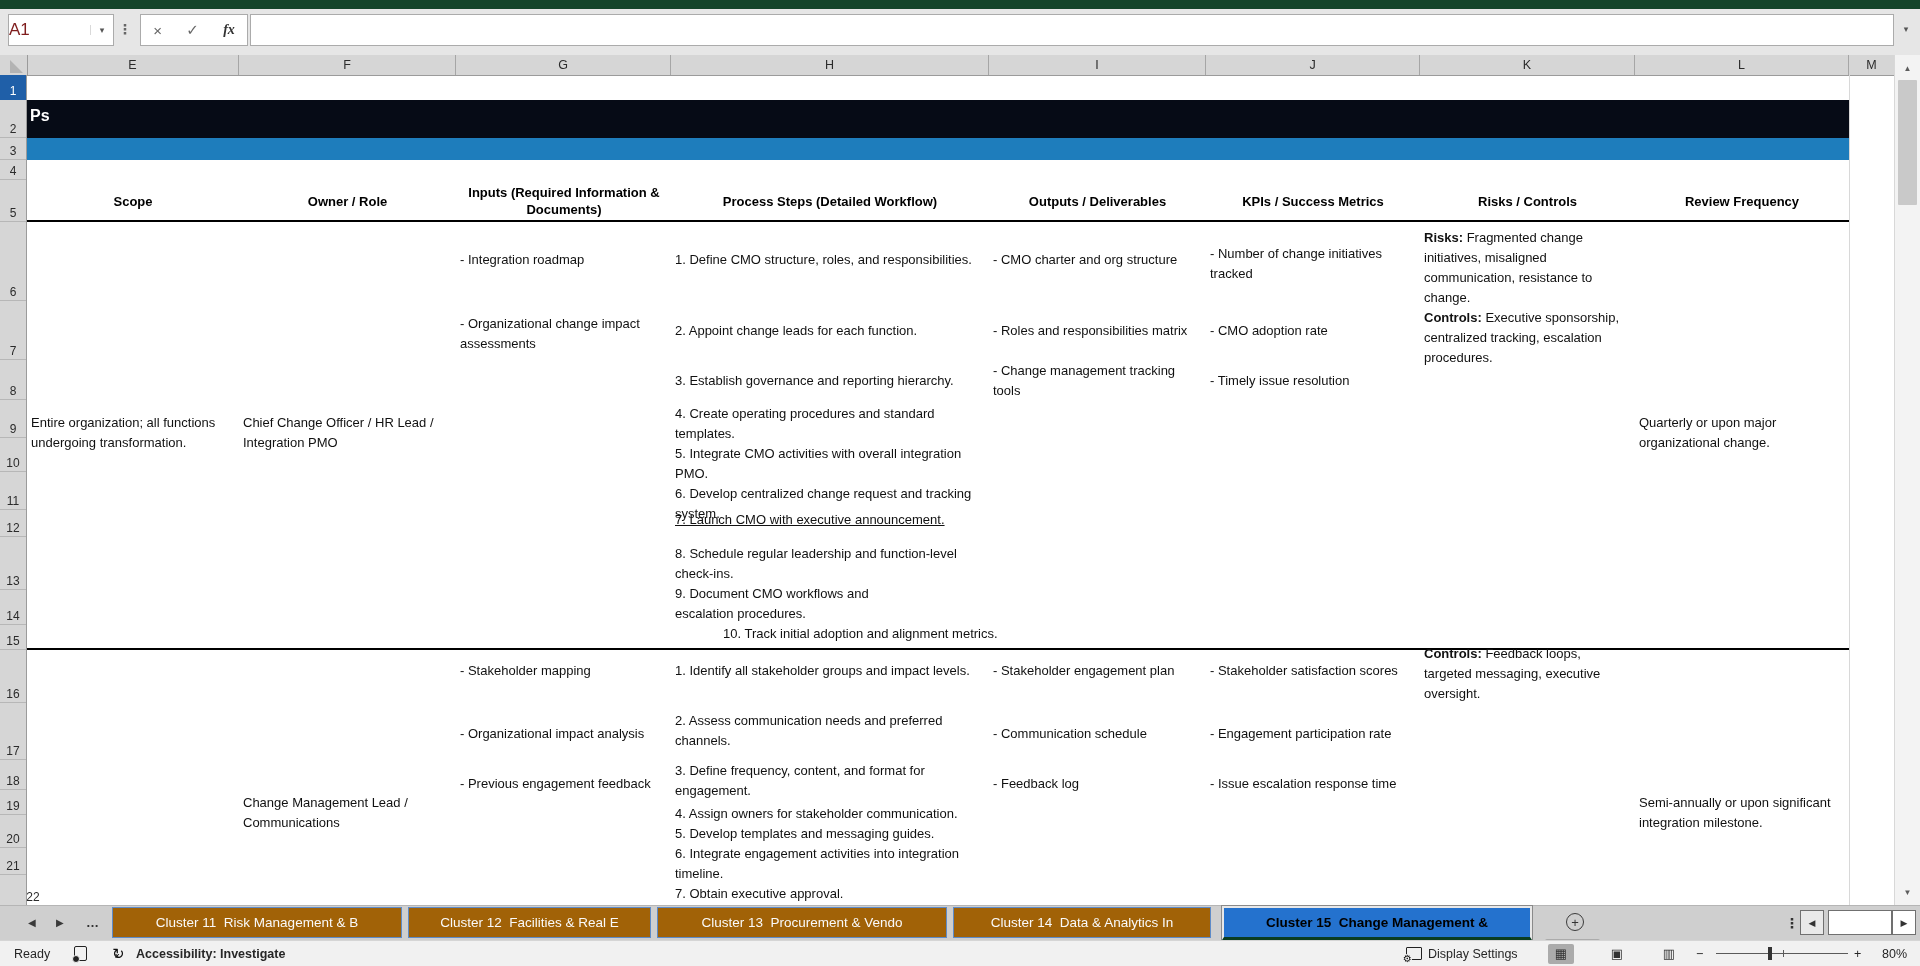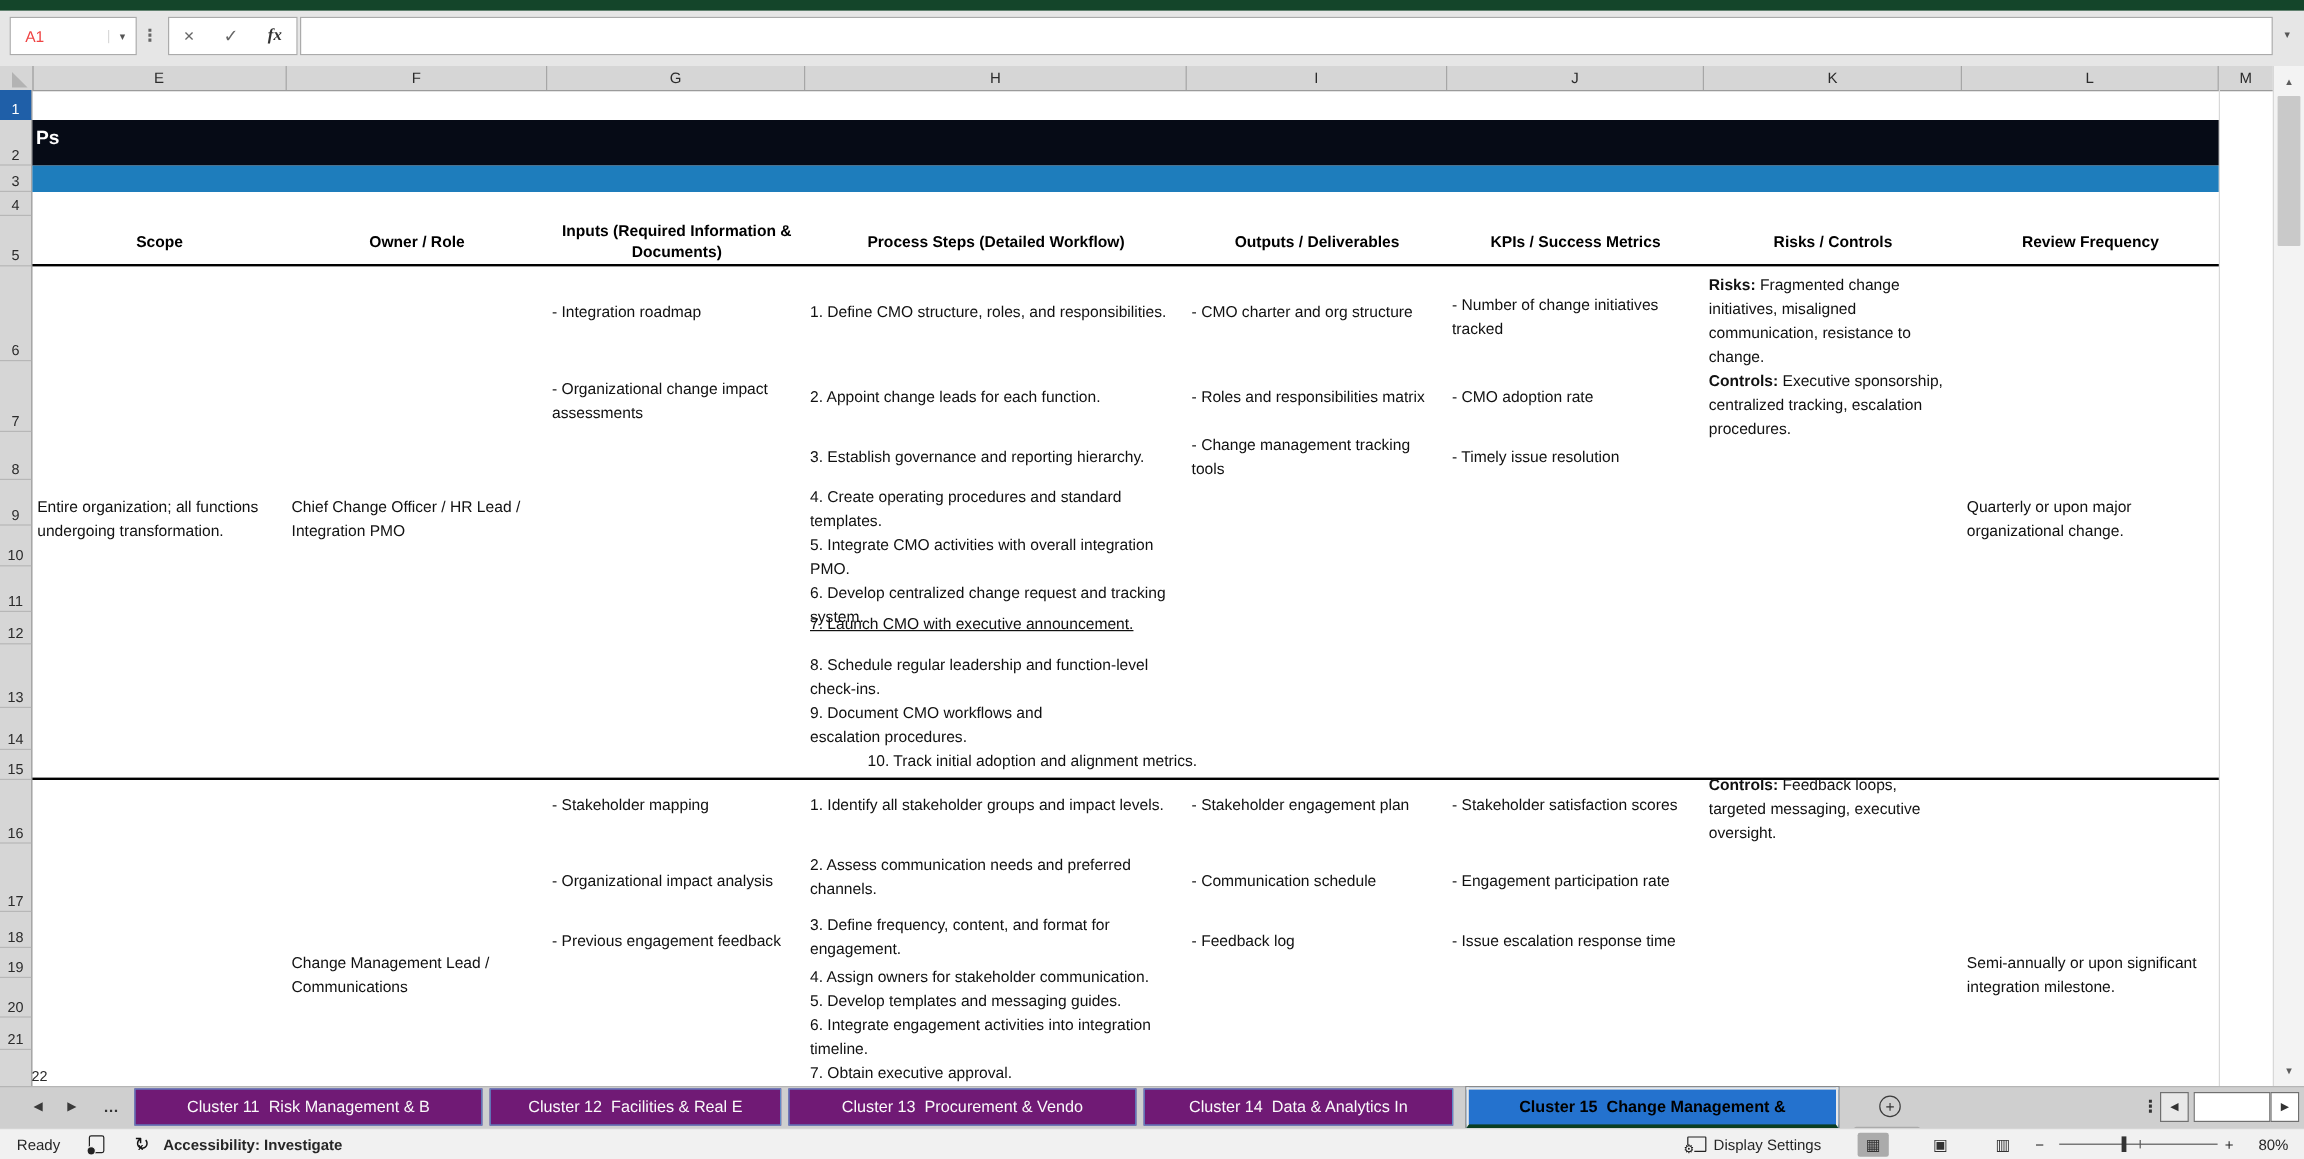--- a/index.html
+++ b/index.html
@@ -5,21 +5,21 @@
   html,body{margin:0;padding:0;background:#BFBFBF;}
   .screen{position:relative;width:1920px;height:966px;background:#FFFFFF;overflow:hidden;
           font-family:"Liberation Sans","DejaVu Sans",sans-serif;color:#111;}
   .abs{position:absolute;}
   
   .titlebar{left:0;top:0;width:1920px;height:9px;background:#14452A;}
   
   .fbar{left:0;top:9px;width:1920px;height:46px;background:#E6E6E6;border-bottom:1px solid #CFCFCF;}
   .namebox{position:absolute;left:8px;top:5px;width:104px;height:30px;background:#fff;border:1px solid #ABABAB;
            display:flex;align-items:center;}
-  .namebox .nb-val{flex:1;padding-left:12px;font-size:13px;color:#ef4444;}
+  .namebox .nb-val{flex:1;padding-left:0;font-size:17px;color:#7f1d1d;}
   .namebox .nb-arr{width:22px;text-align:center;font-size:9px;color:#555;border-left:1px solid #D9D9D9;}
   .fb-dots{position:absolute;left:118px;top:5px;height:30px;display:flex;align-items:center;font-size:14px;color:#666;font-weight:bold;}
   .fb-btns{position:absolute;left:140px;top:5px;width:106px;height:30px;background:#fff;border:1px solid #ABABAB;
            display:flex;align-items:center;justify-content:space-around;}
   .fb-btns span{font-size:15px;color:#666;}
   .fb-fx{font-family:"Liberation Serif","DejaVu Serif",serif;font-style:italic;font-weight:bold;color:#333 !important;font-size:14px !important;}
   .finput{position:absolute;left:250px;top:5px;width:1642px;height:30px;background:#fff;border:1px solid #ABABAB;}
   .fexpand{position:absolute;left:1896px;top:5px;width:20px;height:30px;display:flex;align-items:center;justify-content:center;
            font-size:9px;color:#555;}
   
@@ -45,21 +45,21 @@
   .cell b{font-weight:bold;}
   
   .vscroll{left:1894px;top:55px;width:26px;height:850px;background:#F3F3F3;border-left:1px solid #D8D8D8;box-sizing:border-box;}
   .vs-btn{position:absolute;left:0;width:25px;height:23px;display:flex;align-items:center;justify-content:center;
           font-size:8px;color:#5c5c5c;background:#F3F3F3;}
   .vs-thumb{position:absolute;left:3px;width:19px;background:#C9C9C9;border-radius:1px;}
   
   .tabbar{left:0;top:905px;width:1920px;height:35px;background:#CFCFCF;border-top:1px solid #B5B5B5;}
   .tb-nav{position:absolute;top:0;height:33px;display:flex;align-items:center;font-size:10px;color:#3a3a3a;}
   .tb-more{position:absolute;top:0;height:33px;display:flex;align-items:center;font-size:13px;color:#333;font-weight:bold;}
-  .tab{position:absolute;top:1px;height:31px;background:#701a75;border:1px solid #5E8BC8;box-sizing:border-box;
+  .tab{position:absolute;top:1px;height:31px;background:#a16207;border:1px solid #5E8BC8;box-sizing:border-box;
        display:flex;align-items:center;justify-content:center;color:#FAFAFA;font-size:13.5px;white-space:pre;}
   .tab.active{top:0;height:34px;background:#2472CE;color:#000;font-weight:bold;
        border:2px solid #E8E8E8;border-bottom:3px solid #0A3D22;box-shadow:0 0 0 1px #8a8a8a;}
   .addsheet{position:absolute;top:7px;width:18px;height:18px;border:1.5px solid #3c3c3c;border-radius:50%;box-sizing:border-box;
             display:flex;align-items:center;justify-content:center;font-size:13px;color:#333;line-height:1;}
   .tb-dots{position:absolute;top:0;height:33px;display:flex;align-items:center;font-size:14px;color:#333;font-weight:bold;}
   .hs-btn{position:absolute;top:4px;width:24px;height:25px;background:#E9E9E9;border:1px solid #707070;box-sizing:border-box;
           display:flex;align-items:center;justify-content:center;font-size:9px;color:#333;}
   .hs-track{position:absolute;top:4px;height:25px;background:#FFFFFF;border:1px solid #707070;box-sizing:border-box;}
   .hs-grip{position:absolute;top:33px;left:1545px;width:55px;height:4px;background:#ABABAB;border-radius:2px;}

